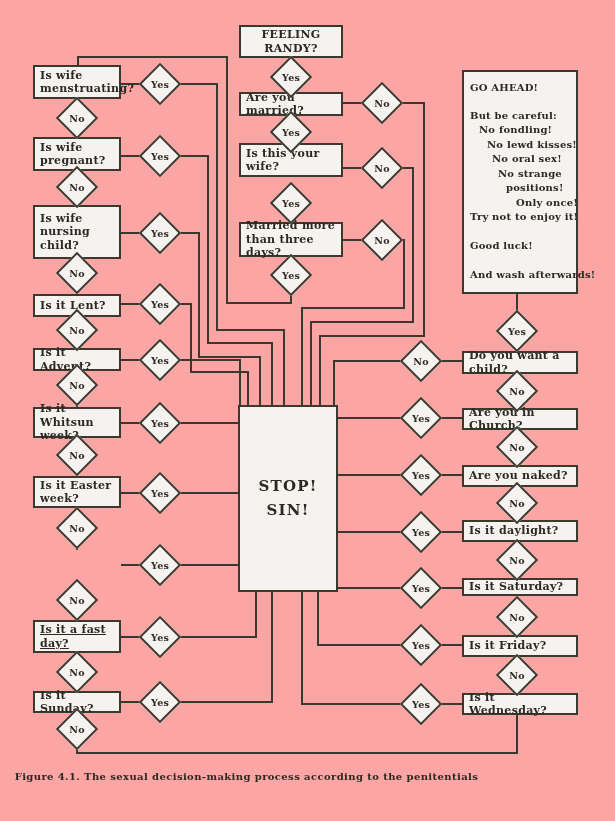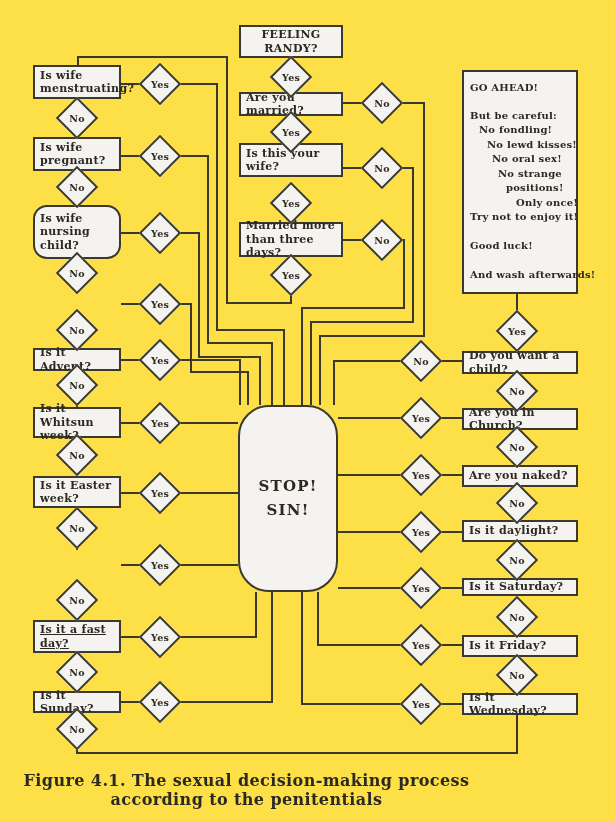--- a/index.html
+++ b/index.html
@@ -1,35 +1,35 @@
 <!DOCTYPE html>
 <html><head>
 <meta charset="utf-8">
 <style>
   html,body{margin:0;padding:0;background:#e9e8e4;}
-  .page{position:relative;width:615px;height:821px;background:#fde047;
+  .page{position:relative;width:615px;height:821px;background:#fca5a5;
         font-family:"DejaVu Serif", serif;color:#2b2921;overflow:hidden;}
   svg.wires{position:absolute;left:0;top:0;width:615px;height:821px;}
   .box{position:absolute;border:2px solid #3b382e;background:#f4f3ef;
        box-sizing:border-box;display:flex;align-items:center;
        font-size:11px;font-weight:bold;letter-spacing:.3px;line-height:13.5px;
        padding:2px 5px;}
   .c{justify-content:center;text-align:center;}
   .stop{flex-direction:column;justify-content:center;gap:11px;
-        font-size:15px;letter-spacing:1.2px;text-align:center;border-radius:31px;}
+        font-size:15px;letter-spacing:1.2px;text-align:center;}
   .diamond{position:absolute;width:30px;height:30px;border:2px solid #3b382e;
            background:#f4f3ef;transform:rotate(45deg);box-sizing:border-box;}
   .diamond>span{position:absolute;inset:0;display:flex;align-items:center;
            justify-content:center;transform:rotate(-45deg);
            font-size:9.5px;font-weight:bold;letter-spacing:.2px;}
   .goahead{display:block;padding:9px 5px 6px 6px;font-size:10px;
            font-weight:bold;line-height:14.5px;letter-spacing:.2px;}
   .ga-line{white-space:nowrap;}
   .caption{position:absolute;left:0;top:771px;width:493px;text-align:center;
-           font-size:16px;font-weight:bold;letter-spacing:.4px;}
+           font-size:10px;font-weight:bold;letter-spacing:.4px;}
 </style>
 </head>
 <body>
 
 <div class="page">
 
   <svg class="wires" viewBox="0 0 615 821" fill="none" stroke="#3b382e" stroke-width="2">
 
     <path d="M291,58 V92 M291,116 V152 M291,186 V222 M291,257 V303 H227 V57 H78 V65"></path>
 
@@ -74,22 +74,25 @@
     <span>STOP!</span>
     <span>SIN!</span>
   </div>
 
   <div class="box" style="left:33px;top:65px;width:88px;height:34px;">
     <span>Is wife menstruating?</span>
     </div>
   <div class="box" style="left:33px;top:137px;width:88px;height:34px;">
     <span>Is wife pregnant?</span>
     </div>
-  <div class="box" style="left:33px;top:205px;width:88px;height:54px;border-radius:14px;">
+  <div class="box" style="left:33px;top:205px;width:88px;height:54px;">
     <span>Is wife nursing child?</span>
+    </div>
+  <div class="box" style="left:33px;top:294px;width:88px;height:23px;">
+    <span>Is it Lent?</span>
     </div>
   <div class="box" style="left:33px;top:348px;width:88px;height:23px;">
     <span>Is it Advent?</span>
     </div>
   <div class="box" style="left:33px;top:407px;width:88px;height:31px;">
     <span>Is it Whitsun week?</span>
     </div>
   <div class="box" style="left:33px;top:476px;width:88px;height:32px;">
     <span>Is it Easter week?</span>
     </div>

